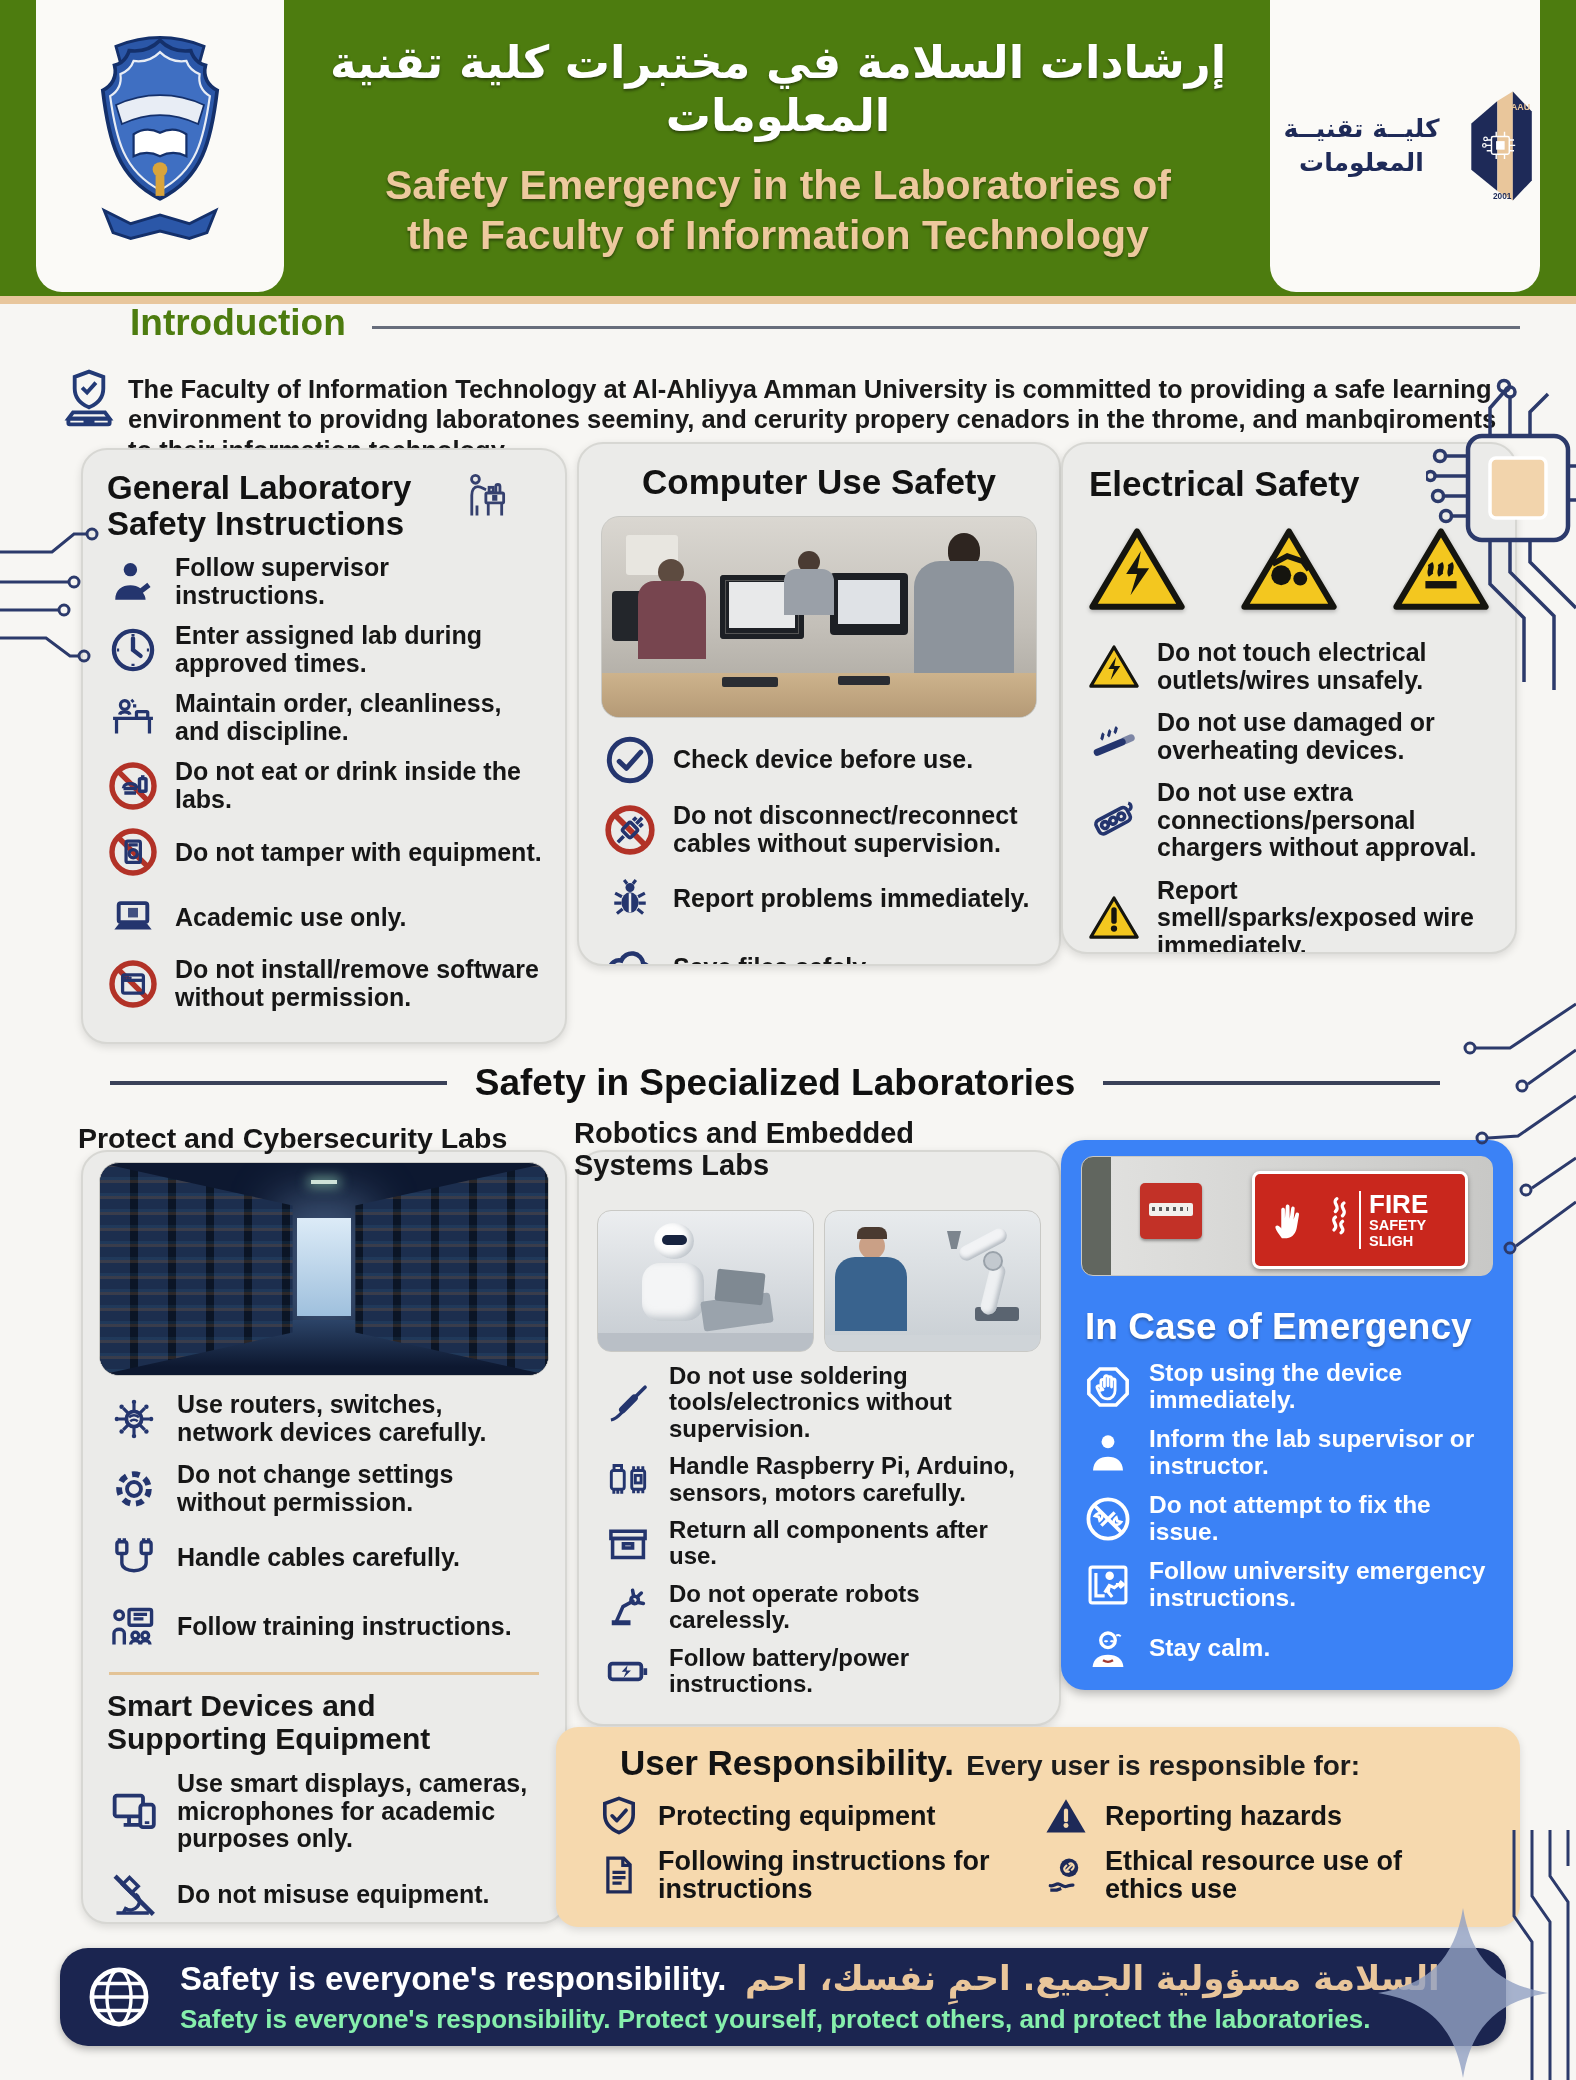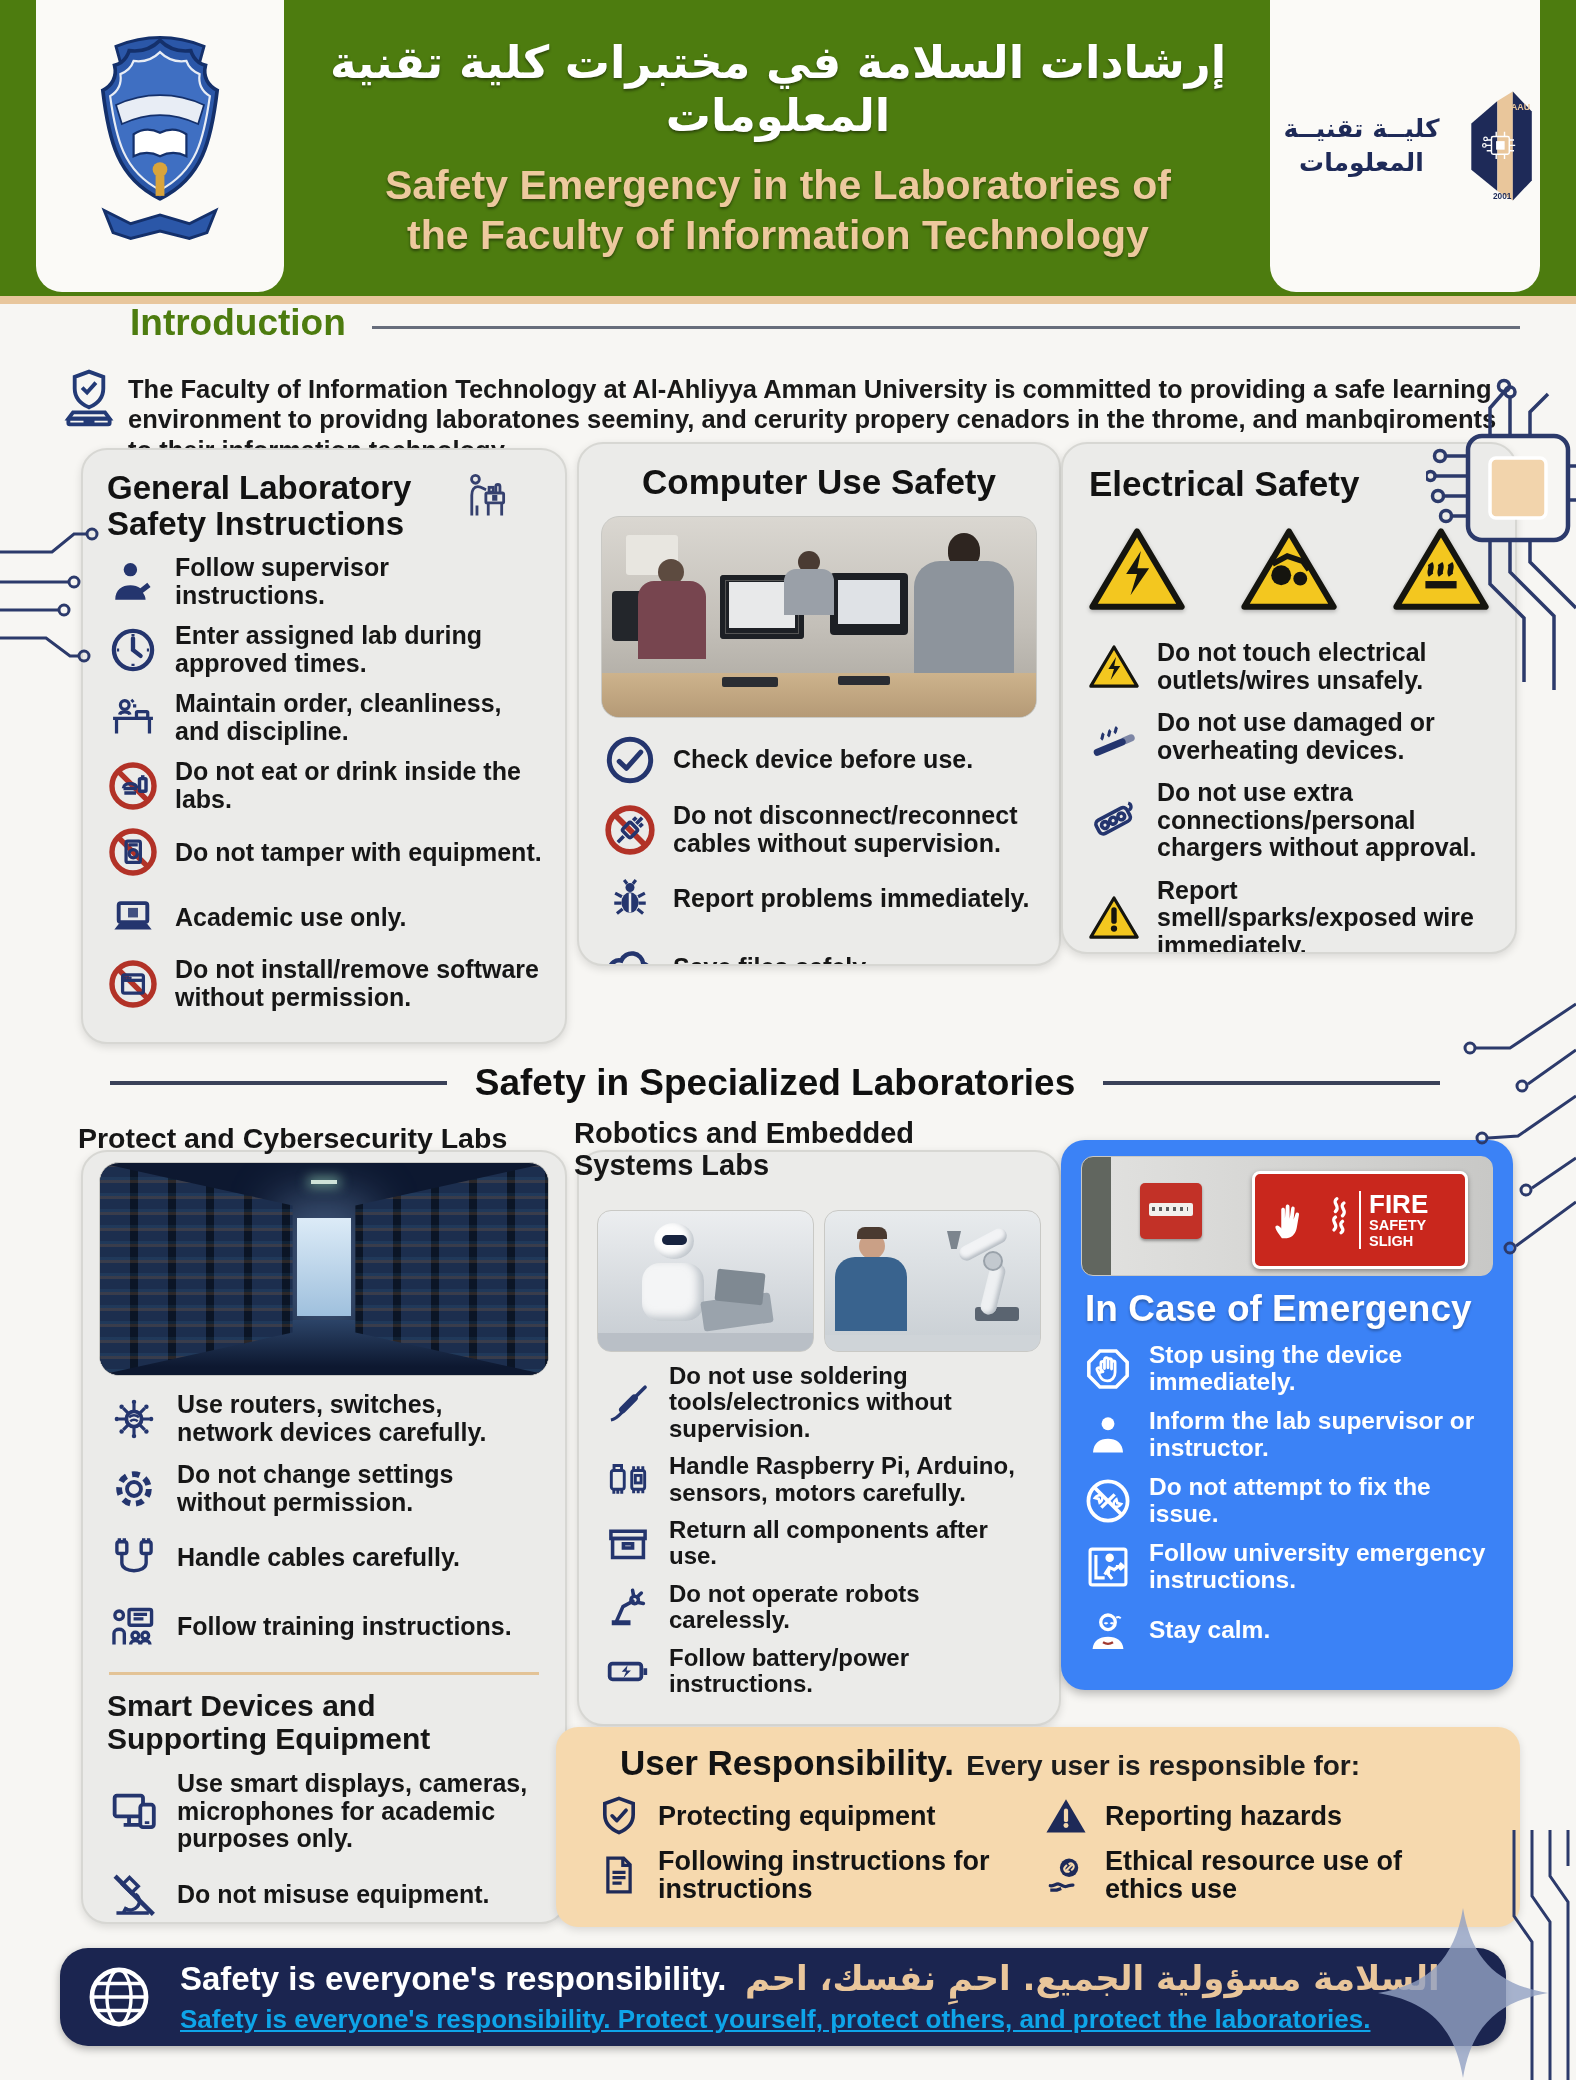--- a/index.html
+++ b/index.html
@@ -70,21 +70,21 @@
   #smart-title{font-size:30px;font-weight:800;line-height:1.1;padding:14px 24px 0;}
   #card-robotics{left:556px;top:1150px;width:480px;height:572px;}
   #robotics-title{position:absolute;left:574px;top:1118px;width:430px;font-size:29px;font-weight:800;line-height:1.1;z-index:3;}
   #card-robotics .item{margin-top:11px;}
   #card-robotics .item p{font-size:24px;}
   #card-robotics .icn{width:50px;height:50px;}
 
   
   #card-emergency{left:1040px;top:1140px;width:452px;height:550px;background:#3b82f6;border:none;border-radius:24px;box-shadow:0 4px 10px rgba(0,0,0,.25);}
   #photo-fire{margin:16px 20px 0;height:118px;background:linear-gradient(90deg,#61665f 0%,#61665f 7%,#e0e0de 7%,#d6d6d4 45%,#c8c8c6 100%);border-radius:12px;}
-  #emergency-title{color:#ffffff;font-size:37px;font-weight:800;padding:12px 0 0 24px;text-shadow:0 2px 3px rgba(0,0,0,.3);}
+  #emergency-title{color:#ffffff;font-size:37px;font-weight:800;padding:30px 0 0 24px;text-shadow:0 2px 3px rgba(0,0,0,.3);}
   #card-emergency .item{margin-top:12px;padding:0 16px 0 22px;}
   #card-emergency .item p{color:#ffffff;font-size:24.5px;}
   #card-emergency .icn{color:#ffffff;width:50px;height:50px;}
   #fire-sign{position:absolute;right:24px;top:14px;width:210px;height:92px;background:#c9271d;border:3px solid #fff;border-radius:8px;display:flex;align-items:center;box-shadow:0 2px 5px rgba(0,0,0,.35);}
   #fire-sign .sigil{width:52px;height:52px;margin-left:10px;}
   #fire-sign .flames{width:34px;height:52px;}
   #fire-sign .sign-text{color:#fff;font-weight:800;line-height:1.05;margin-left:8px;border-left:2px solid #fff;padding-left:8px;}
   #fire-sign .t1{font-size:26px;}#fire-sign .t2,#fire-sign .t3{font-size:14.5px;}
   #alarm-box{position:absolute;left:58px;top:26px;width:62px;height:56px;background:#c23127;border-radius:5px;box-shadow:0 2px 3px rgba(0,0,0,.35);}
   #alarm-box .strip{position:absolute;left:9px;top:20px;width:44px;height:13px;background:#f2f0ec;border-radius:2px;}
@@ -99,21 +99,21 @@
   .resp-item{display:flex;gap:16px;align-items:center;}
   .resp-item .icn{width:46px;height:46px;color:#1e2a58;}
   .resp-item p{margin:0;font-size:27px;font-weight:800;line-height:1.05;color:#141414;}
 
   
   #footer{position:absolute;left:60px;top:1948px;width:1446px;height:98px;background:#1b2550;border-radius:28px;box-shadow:0 3px 8px rgba(0,0,0,.3);}
   #footer-globe{position:absolute;left:22px;top:12px;width:74px;height:74px;color:#ffffff;}
   #footer-line1{position:absolute;left:120px;top:10px;white-space:nowrap;}
   #footer-line1 .en{color:#ffffff;font-size:33px;font-weight:800;}
   #footer-line1 .arx{color:#e9c69b;font-size:34px;font-weight:700;margin-left:14px;}
-  #footer-line2{position:absolute;left:120px;top:56px;color:#0ea5e9;font-size:26px;font-weight:700;text-decoration:underline;}
+  #footer-line2{position:absolute;left:120px;top:56px;color:#86efac;font-size:26px;font-weight:700;}
   #sparkle{position:absolute;left:1378px;top:1908px;width:170px;height:170px;z-index:5;opacity:.8;}
 
   .deco{position:absolute;pointer-events:none;}
 </style>
 </head>
 <body>
 
 <div id="poster">
 
   <div id="header">

